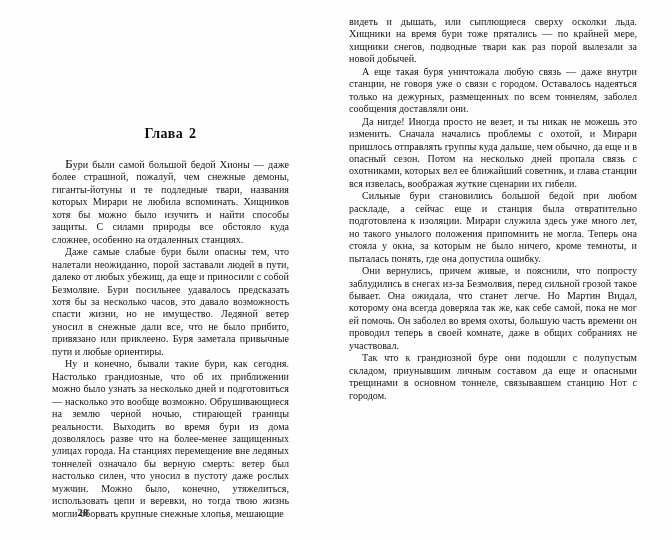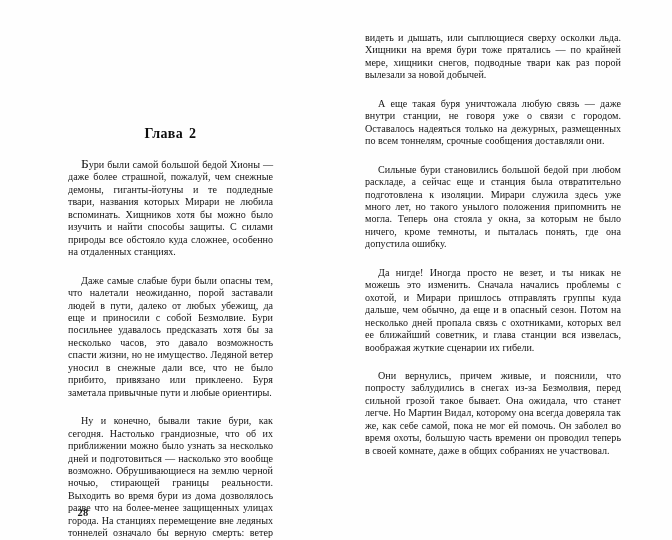--- a/index.html
+++ b/index.html
@@ -61,21 +61,21 @@
     text-align: center;
     font-weight: bold;
     font-size: 14px;
     letter-spacing: 0.4px;
     margin: 0 0 16px 0;
     color: #0d0d0d;
     word-spacing: 2px;
   }
 
   p.para {
-    margin: 16px;
+    margin: 0;
     text-align: justify;
     text-justify: inter-word;
     font-size: 10.1px;
     line-height: 12.45px;
     text-indent: 13px;
     color: #141414;
     hyphens: manual;
     -webkit-hyphens: manual;
   }
 
@@ -124,20 +124,21 @@
       <p class="para dropcap-line">Бури были самой большой бедой Хионы — даже более страшной, пожалуй, чем снежные демоны, гиганты-йотуны и те подледные твари, названия которых Мирари не любила вспоминать. Хищников хотя бы можно было изучить и найти способы защиты. С силами природы все обстояло куда сложнее, особенно на отдаленных станциях.</p>
       <p class="para">Даже самые слабые бури были опасны тем, что налетали неожиданно, порой заставали людей в пути, далеко от любых убежищ, да еще и приносили с собой Безмолвие. Бури посильнее удавалось предсказать хотя бы за несколько часов, это давало возможность спасти жизни, но не имущество. Ледяной ветер уносил в снежные дали все, что не было прибито, привязано или приклеено. Буря заметала привычные пути и любые ориентиры.</p>
       <p class="para">Ну и конечно, бывали такие бури, как сегодня. Настолько грандиозные, что об их приближении можно было узнать за несколько дней и подготовиться — насколько это вообще возможно. Обрушивающиеся на землю черной ночью, стирающей границы реальности. Выходить во время бури из дома дозволялось разве что на более-менее защищенных улицах города. На станциях перемещение вне ледяных тоннелей означало бы верную смерть: ветер был настолько силен, что уносил в пустоту даже рослых мужчин. Можно было, конечно, утяжелиться, использовать цепи и веревки, но тогда твою жизнь могли оборвать крупные снежные хлопья, мешающие</p>
     </div>
     <div class="folio">28</div>
   </div>
 
   <div class="page page-right">
     <div class="text-col">
       <p class="para cont">видеть и дышать, или сыплющиеся сверху осколки льда. Хищники на время бури тоже прятались — по крайней мере, хищники снегов, подводные твари как раз порой вылезали за новой добычей.</p>
-      <p class="para">А еще такая буря уничтожала любую связь — даже внутри станции, не говоря уже о связи с городом. Оставалось надеяться только на дежурных, размещенных по всем тоннелям, срочные сообщения доставляли они.</p>
+      <p class="para">А еще такая буря уничтожала любую связь — даже внутри станции, не говоря уже о связи с городом. Оставалось надеяться только на дежурных, размещенных по всем тоннелям, заболел сообщения доставляли они.</p>
+      <p class="para">Да нигде! Иногда просто не везет, и ты никак не можешь это изменить. Сначала начались проблемы с охотой, и Мирари пришлось отправлять группы куда дальше, чем обычно, да еще и в опасный сезон. Потом на несколько дней пропала связь с охотниками, которых вел ее ближайший советник, и глава станции вся извелась, воображая жуткие сценарии их гибели.</p>
       <p class="para">Сильные бури становились большой бедой при любом раскладе, а сейчас еще и станция была отвратительно подготовлена к изоляции. Мирари служила здесь уже много лет, но такого унылого положения припомнить не могла. Теперь она стояла у окна, за которым не было ничего, кроме темноты, и пыталась понять, где она допустила ошибку.</p>
-      <p class="para">Да нигде! Иногда просто не везет, и ты никак не можешь это изменить. Сначала начались проблемы с охотой, и Мирари пришлось отправлять группы куда дальше, чем обычно, да еще и в опасный сезон. Потом на несколько дней пропала связь с охотниками, которых вел ее ближайший советник, и глава станции вся извелась, воображая жуткие сценарии их гибели.</p>
       <p class="para">Они вернулись, причем живые, и пояснили, что попросту заблудились в снегах из-за Безмолвия, перед сильной грозой такое бывает. Она ожидала, что станет легче. Но Мартин Видал, которому она всегда доверяла так же, как себе самой, пока не мог ей помочь. Он заболел во время охоты, большую часть времени он проводил теперь в своей комнате, даже в общих собраниях не участвовал.</p>
+      <p class="para">Так что к грандиозной буре они подошли с полупустым складом, приунывшим личным составом да еще и опасными трещинами в основном тоннеле, связывавшем станцию Нот с городом.</p>
     </div>
   </div>
 
 </div>
 
 </body></html>

